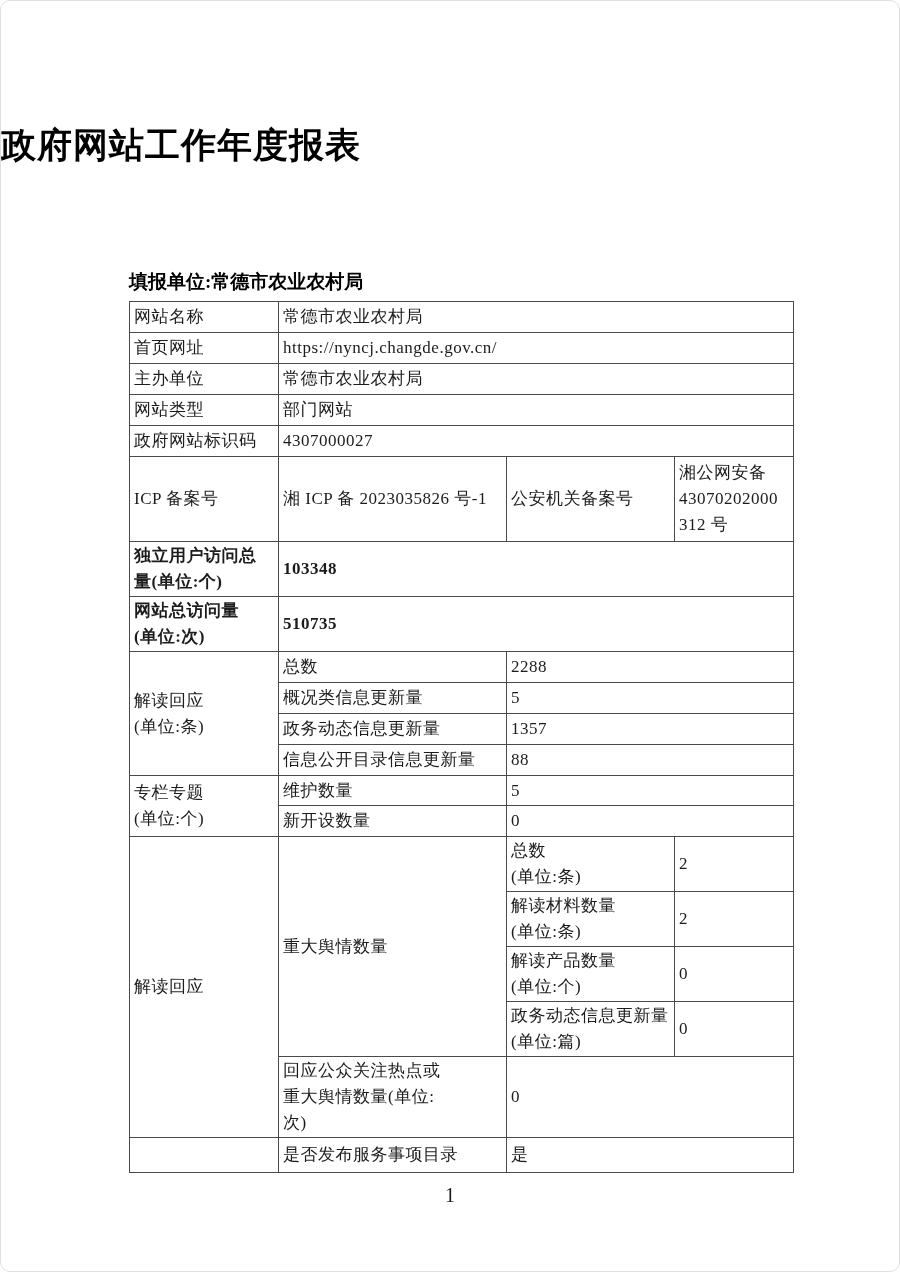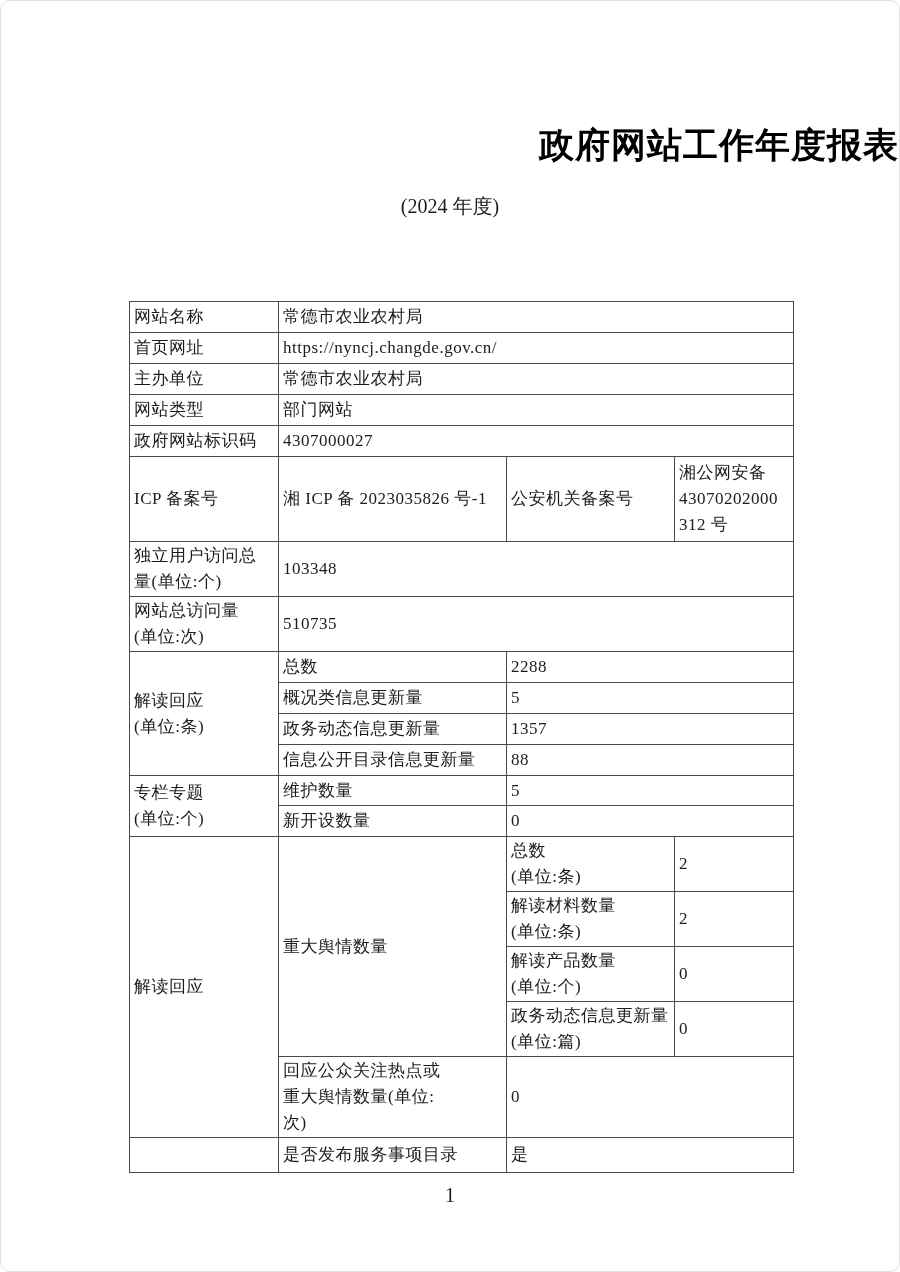--- a/index.html
+++ b/index.html
@@ -13,21 +13,21 @@
     border-radius: 10px;
     overflow: hidden;
     font-family: "Liberation Serif", "DejaVu Serif", serif;
     color: #1c1c1c;
   }
   .title {
     position: absolute;
     top: 121px;
     left: 0;
     width: 100%;
-    text-align: right;
+    text-align: left;
     font-family: "Liberation Sans", "DejaVu Sans", sans-serif;
     font-weight: 700;
     font-size: 35px;
     letter-spacing: 1px;
     color: #000000;
   }
   .subtitle {
     position: absolute;
     top: 192px;
     left: 0;
@@ -58,41 +58,41 @@
     font-size: 17px;
     line-height: 26px;
     white-space: pre-line;
     letter-spacing: 0.5px;
     padding: 1px 4px;
     overflow: hidden;
   }
   tr.h31 { height: 31px; }
   tr.h30 { height: 30px; }
   tr.h85 { height: 85px; }
-  tr.h54 { height: 54px; }
+  tr.h54 { height: 54px; font-weight: bold; }
   tr.h52 { height: 52px; }
   tr.h79 { height: 79px; }
   tr.h35 { height: 35px; }
   .pageno {
     position: absolute;
     top: 1183px;
     left: 0;
     width: 100%;
     text-align: center;
     font-size: 20px;
     color: #1c1c1c;
   }
 </style>
 </head>
 <body>
 
 <div class="page">
 
   <div class="title">政府网站工作年度报表</div>
-  <div class="subtitle">(2024 年度)</div>
+  <div class="unit-line">填报单位:常德市农业农村局</div>
 
   <table class="report">
     <colgroup>
       <col style="width:149px">
       <col style="width:228px">
       <col style="width:168px">
       <col style="width:119px">
     </colgroup>
     <tbody>
       <tr class="h31">

